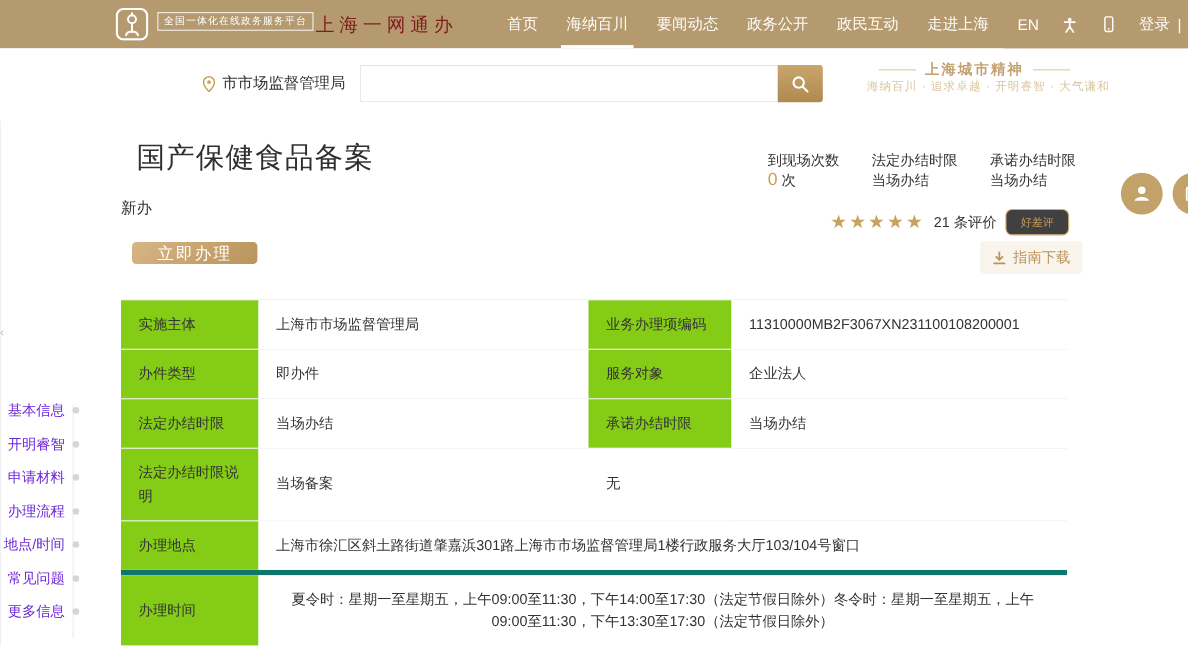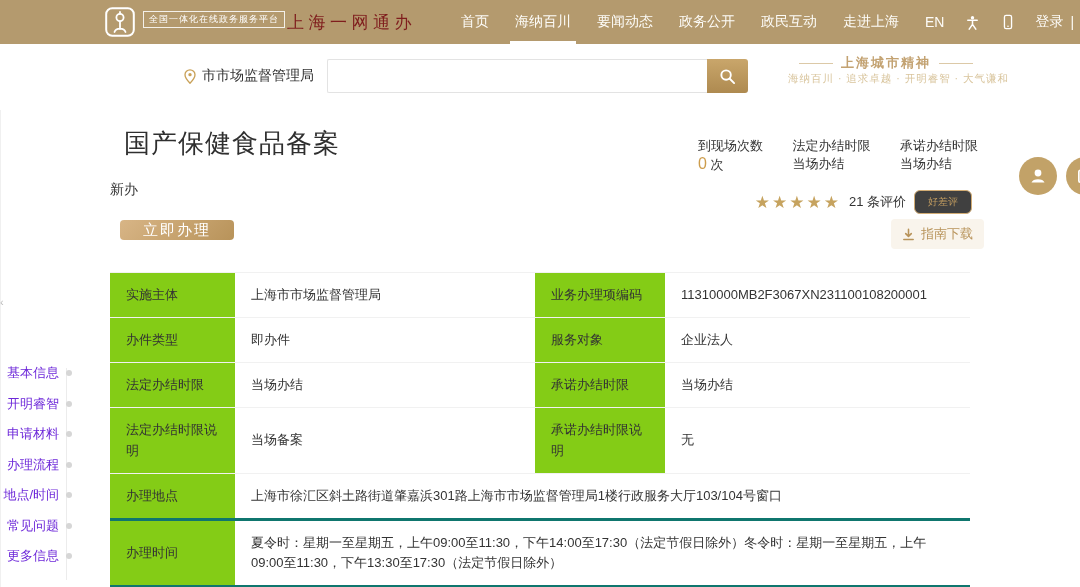--- a/index.html
+++ b/index.html
@@ -44,21 +44,21 @@
   .stat-num { color:#cd9d4d; font-size:16px; }
   .rating-row { position:absolute; left:752px; top:190px; width:220px; display:flex; align-items:center; gap:8px; justify-content:flex-end; }
   .stars { color:#c6a35f; font-size:17px; letter-spacing:2px; white-space:nowrap; }
   .rating-count { font-size:13px; color:#333; white-space:nowrap; }
   .review-btn { border:1px solid #d2ac74; background:#404040; color:#bf9a5f; font-size:10px; padding:4px 13px; border-radius:6px; cursor:pointer; white-space:nowrap; font-family:Liberation Mono, monospace; }
   .guide { position:absolute; left:891px; top:219px; display:flex; align-items:center; gap:6px; background:#f9f4ec; border-radius:4px; padding:6px 11px; color:#b8935a; font-size:13px; cursor:pointer; }
 
   
   .info-table { position:absolute; left:110px; top:272px; width:860px; border-top:1px solid #f1f1f1; font-size:13px; }
   .row-pair { display:grid; grid-template-columns:125px 300px 130px 305px; border-bottom:1px solid #f1f1f1; }
-  .row-full { display:grid; grid-template-columns:125px 735px; border-bottom:3px solid #0f766e; }
+  .row-full { display:grid; grid-template-columns:125px 735px; border-bottom:5px solid #0f766e;text-align:center; }
   .cell { padding:12px 16px; display:flex; align-items:center; line-height:1.55; }
   .cell-label { background:#84cc16; color:#333; }
   .cell-value { background:#fff; color:#333; }
 
   
   .anchor-nav { position:absolute; left:0; top:358px; width:72px; }
   .anchor-line { position:absolute; left:66px; top:10px; width:1px; height:212px; background:#ececec; }
   .anchor-item { position:relative; height:30.5px; display:flex; align-items:center; justify-content:flex-end; gap:7px; font-size:13px; color:#6d28d9; cursor:pointer; white-space:nowrap; }
   .anchor-dot { width:6px; height:6px; border-radius:50%; background:#d6d6d6; flex:0 0 auto; }
 
@@ -199,21 +199,20 @@
     </div>
     <div class="row-pair">
       <div class="cell cell-label">法定办结时限</div>
       <div class="cell cell-value">当场办结</div>
       <div class="cell cell-label">承诺办结时限</div>
       <div class="cell cell-value">当场办结</div>
     </div>
     <div class="row-pair">
       <div class="cell cell-label">法定办结时限说明</div>
       <div class="cell cell-value">当场备案</div>
-      <div class="cell cell-label">承诺办结时限说明</div>
       <div class="cell cell-value">无</div>
     </div>
     <div class="row-full">
       <div class="cell cell-label">办理地点</div>
       <div class="cell cell-value">上海市徐汇区斜土路街道肇嘉浜301路上海市市场监督管理局1楼行政服务大厅103/104号窗口</div>
     </div>
     <div class="row-full">
       <div class="cell cell-label">办理时间</div>
       <div class="cell cell-value">夏令时：星期一至星期五，上午09:00至11:30，下午14:00至17:30（法定节假日除外）冬令时：星期一至星期五，上午09:00至11:30，下午13:30至17:30（法定节假日除外）</div>
     </div>

